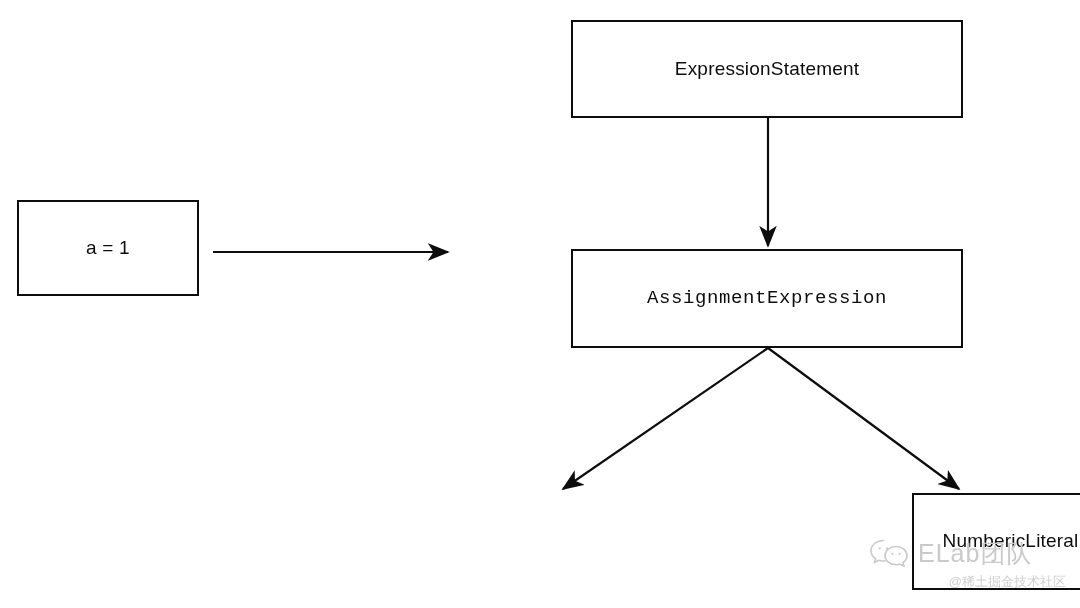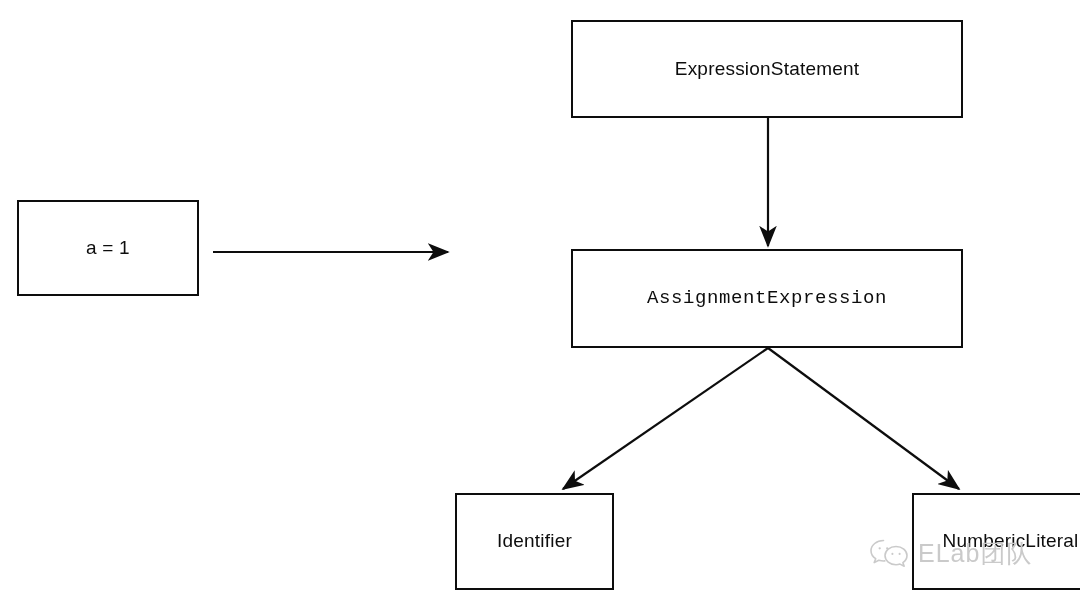--- a/index.html
+++ b/index.html
@@ -130,35 +130,33 @@
   </div>
 
   <div class="node sans" id="node-exprstmt">
     <span class="node-label">ExpressionStatement</span>
   </div>
 
   <div class="node mono" id="node-assignexpr">
     <span class="node-label">AssignmentExpression</span>
   </div>
 
-  <div class="node sans" id="node-identifier">
-    <span class="node-label">Identifier</span>
-  </div>
 
   <div class="node sans" id="node-numliteral">
     <span class="node-label">NumbericLiteral</span>
   </div>
 
   <div id="watermark">
     <div class="wm-row">
       <svg class="wm-icon" viewBox="0 0 44 32" xmlns="http://www.w3.org/2000/svg">
         <path d="M15.5 3.5C8.6 3.5 3 8.1 3 13.7c0 3.2 1.8 6.1 4.7 8L6.2 25.6l4.6-2.3c1.5.4 3.1.7 4.7.7.4 0 .9 0 1.3-.1" fill="none" stroke="#cacaca" stroke-width="1.6" stroke-linecap="round" stroke-linejoin="round"></path>
         <circle cx="11.7" cy="11.3" r="1.15" fill="#cacaca"></circle>
         <circle cx="19.2" cy="11.3" r="1.15" fill="#cacaca"></circle>
         <path d="M28 9.5c-6.1 0-11 4.1-11 9.1s4.9 9.1 11 9.1c1.4 0 2.8-.2 4-.6l4.2 2.1-1.3-3.5c2.5-1.7 4.1-4.2 4.1-7.1 0-5-4.9-9.1-11-9.1z" fill="none" stroke="#cacaca" stroke-width="1.6" stroke-linecap="round" stroke-linejoin="round"></path>
         <circle cx="24.4" cy="16.9" r="1.05" fill="#cacaca"></circle>
         <circle cx="31.6" cy="16.9" r="1.05" fill="#cacaca"></circle>
       </svg>
       <span class="wm-main">ELab团队</span>
     </div>
+    <div class="wm-sub">@稀土掘金技术社区</div>
   </div>
 
 </div>
 
 </body></html>

